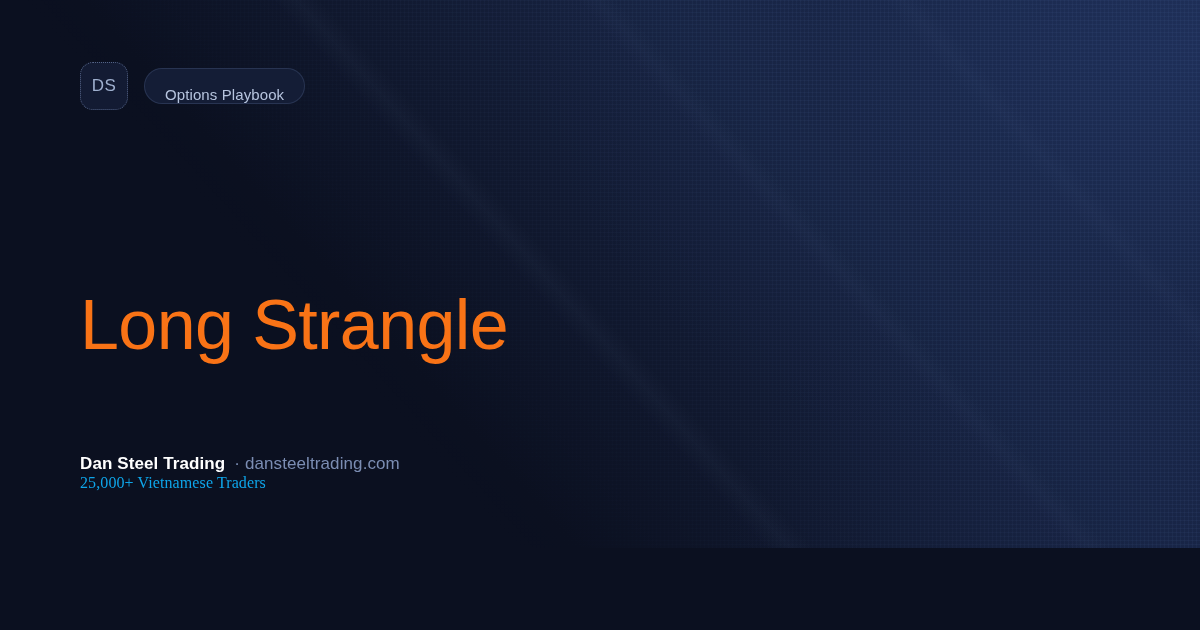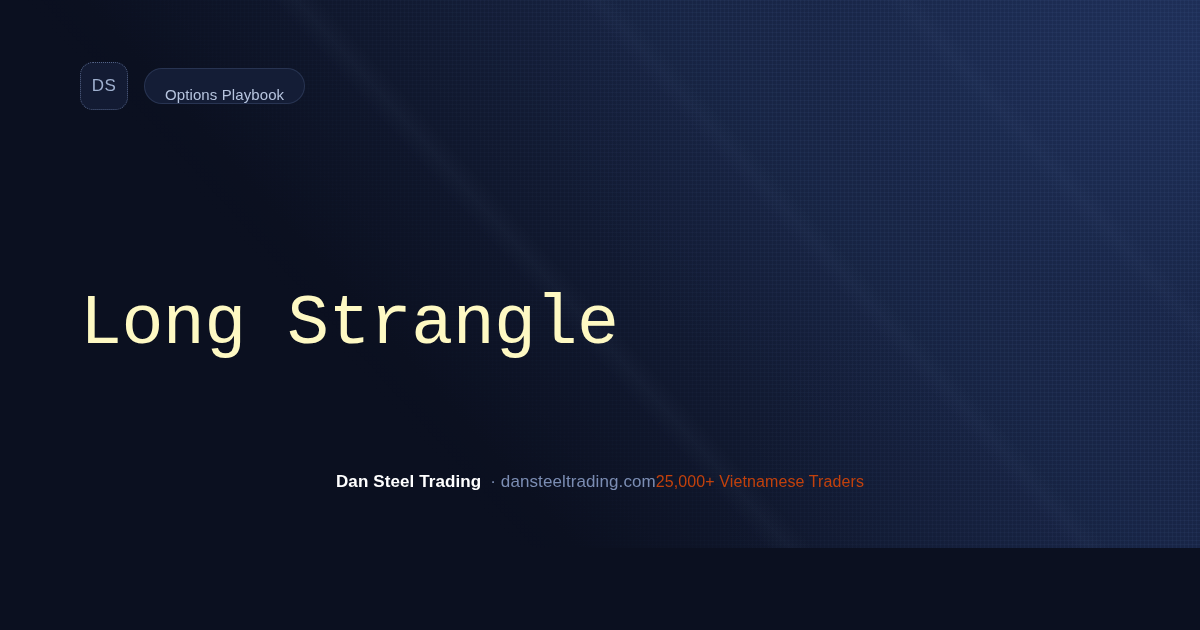--- a/index.html
+++ b/index.html
@@ -124,34 +124,34 @@
 
   
   .title {
     position: absolute;
     left: 80px;
     top: 288px;
     font-size: 70px;
     font-weight: 400;
     line-height: 1.06;
     letter-spacing: -0.6px;
-    color: #fef9c3;
+    color: #f97316;
     max-width: 1000px;
-    font-family: Liberation Mono, monospace;
   }
 
   
   .footer {
     position: absolute;
     left: 80px;
     right: 80px;
     bottom: 56px;
     display: flex;
     align-items: baseline;
-    justify-content: center;
+    justify-content: flex-end;
+    flex-direction: column;
   }
 
   .footer-left {
     display: flex;
     align-items: baseline;
     gap: 9px;
     font-size: 17px;
   }
 
   .footer-brand {
@@ -162,23 +162,24 @@
 
   .footer-url {
     color: #7b8db3;
     font-weight: 400;
     letter-spacing: 0.1px;
     margin-top: 12px;
   }
 
   .footer-right {
     font-size: 16px;
-    color: #c2410c;
+    color: #0ea5e9;
     letter-spacing: 0.1px;
     white-space: nowrap;
+    font-family: Liberation Serif, serif;
   }
 </style>
 </head>
 <body>
 
 <div class="og-card">
 
   <div class="bg-diagonal"></div>
   <div class="bg-radial"></div>
   <div class="bg-grid"></div>

